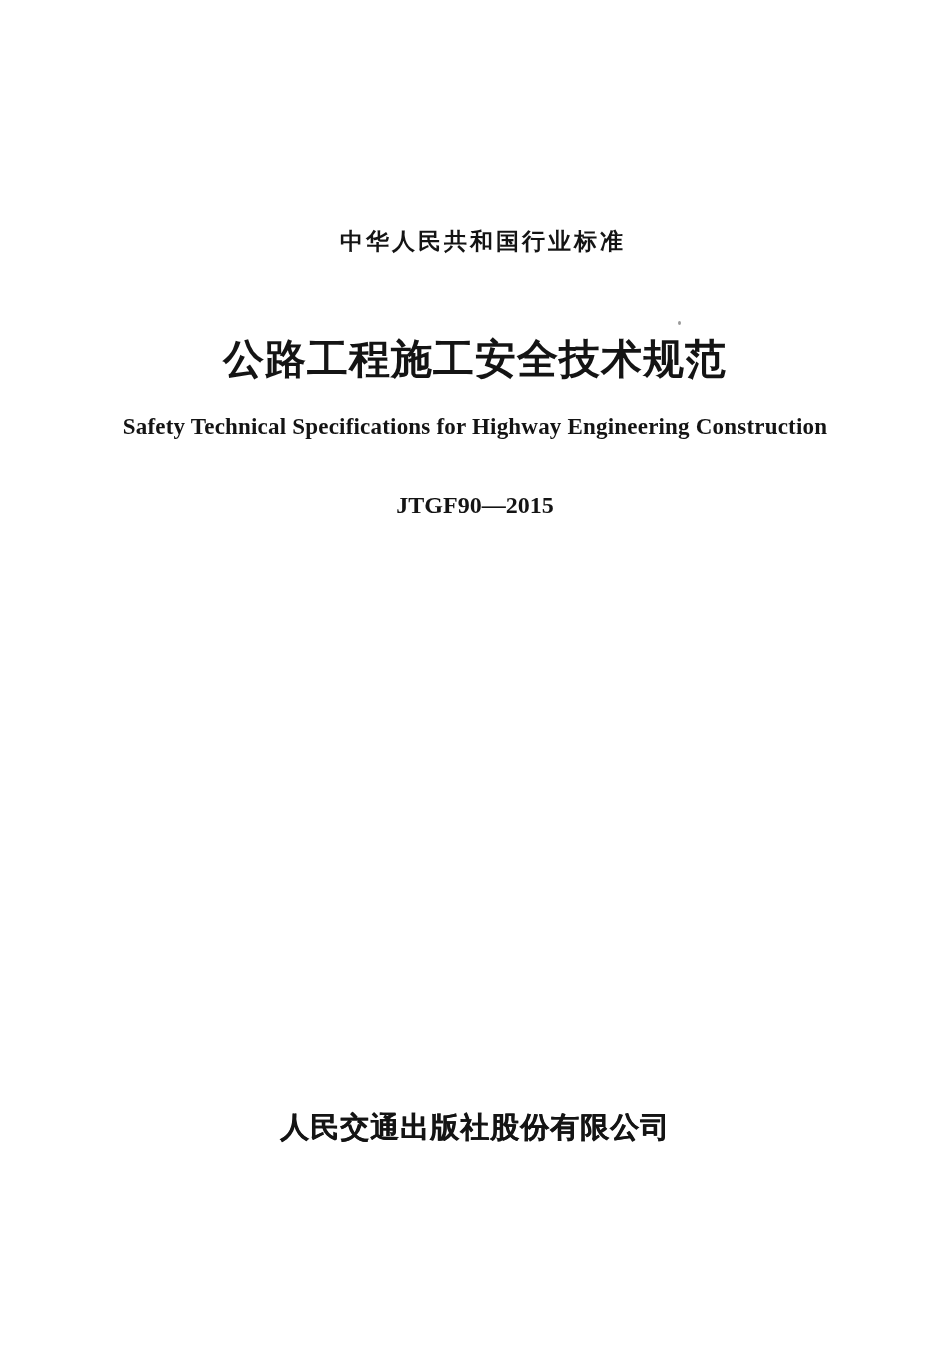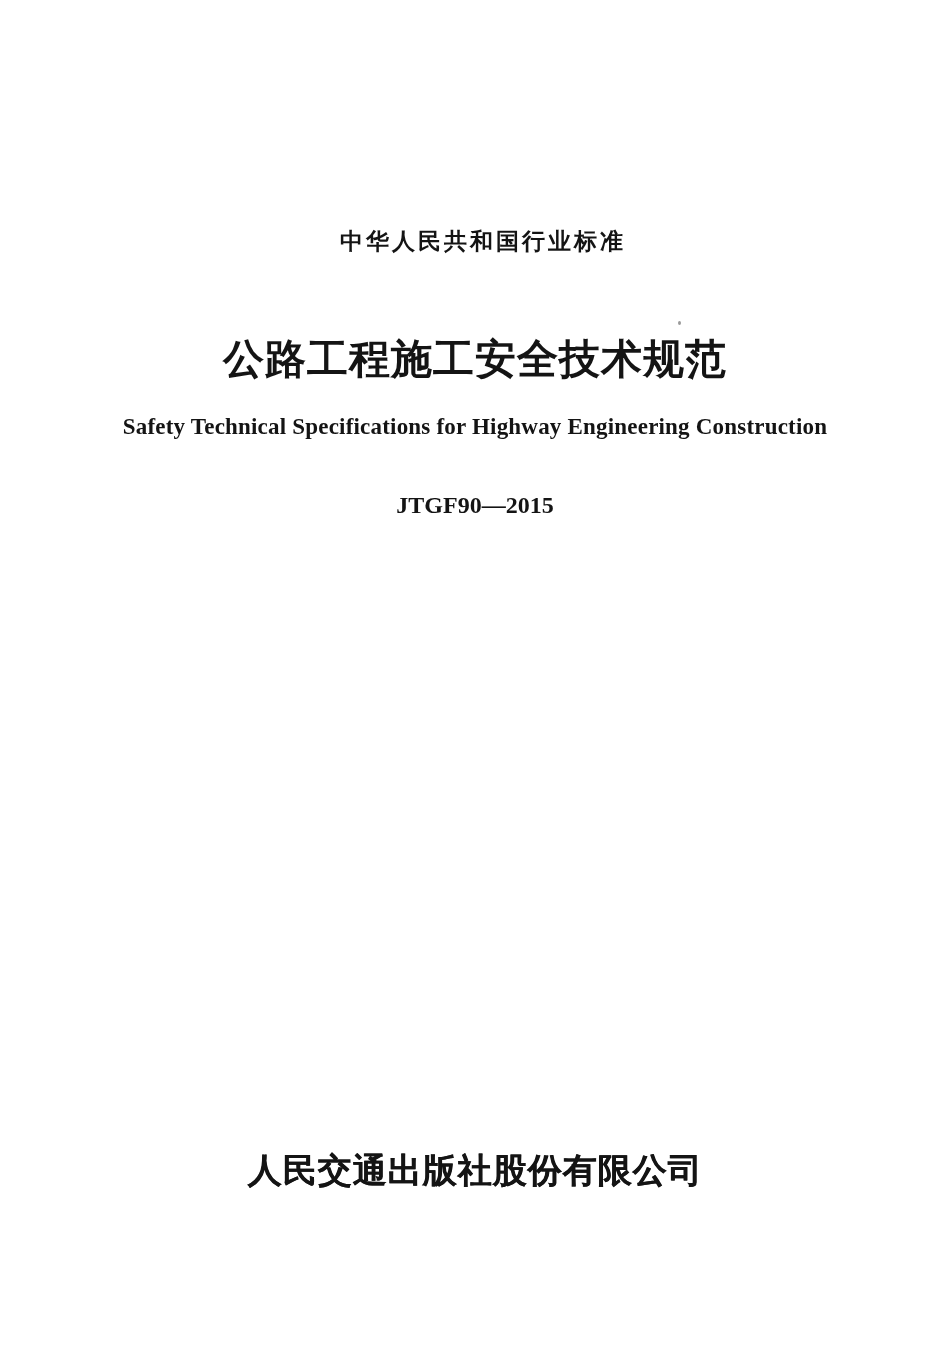--- a/index.html
+++ b/index.html
@@ -64,22 +64,22 @@
   }
   .info-row {
     display: flex;
     white-space: nowrap;
   }
   .info-label {
     display: inline-block;
     min-width: 100px;
   }
   .publisher {
-    top: 1148px;
-    font-size: 34px;
+    top: 1108px;
+    font-size: 29px;
     font-weight: 900;
     letter-spacing: 1px;
     font-family: "Liberation Sans", sans-serif;
     
     text-shadow: 0.4px 0.4px 0 #141414;
   }
   .scan-speck {
     position: absolute;
     left: 678px;
     top: 321px;

